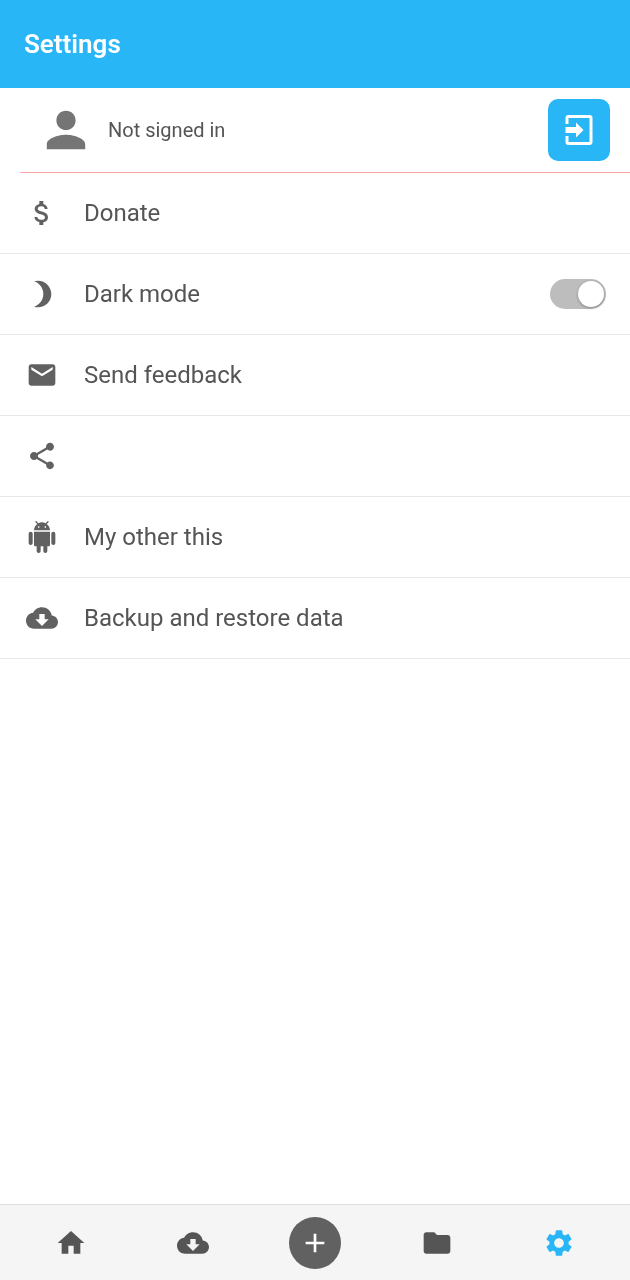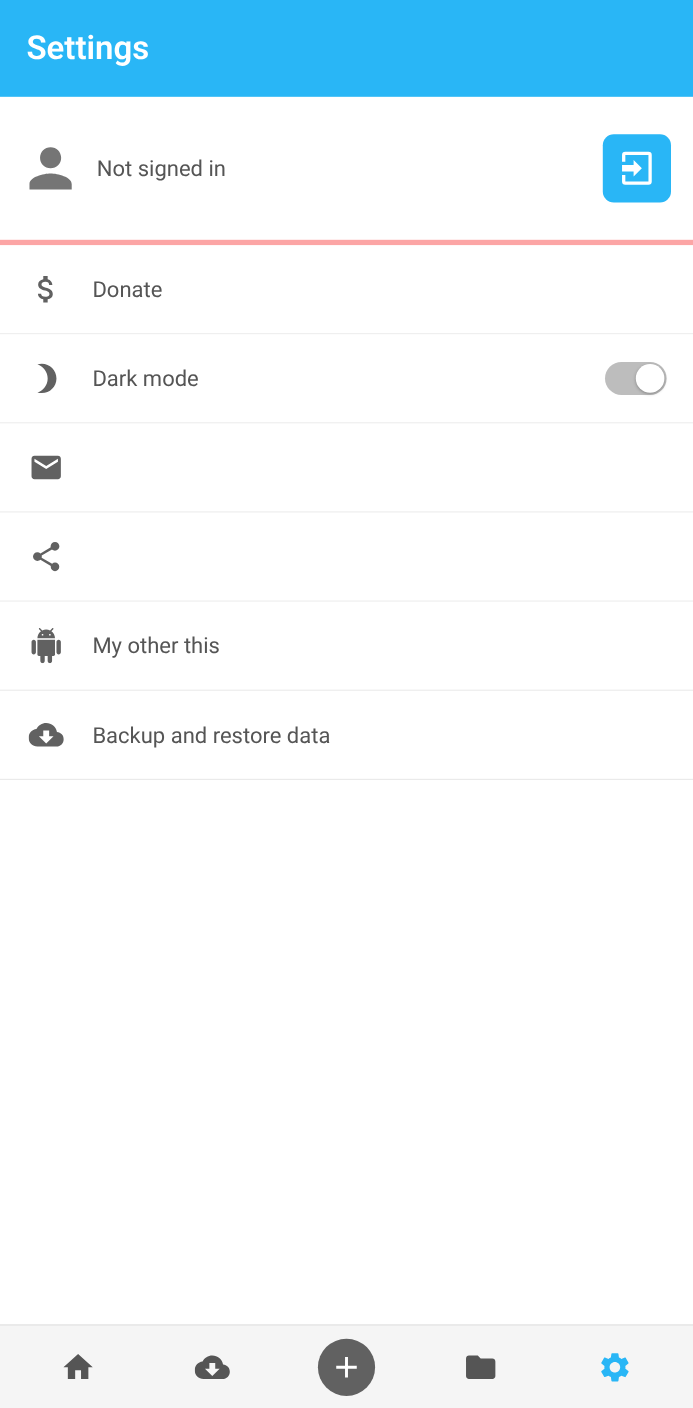--- a/index.html
+++ b/index.html
@@ -16,31 +16,32 @@
     
     .header {
       background: #29b6f6;
       height: 88px;
       display: flex;
       align-items: center;
       padding: 0 24px;
     }
     .header-title {
       color: #fff;
-      font-size: 30px;
+      font-size: 26px;
       font-weight: 600;
     }
 
     
     .user-section {
       display: flex;
       align-items: center;
-      padding: 34px 20px;
-      border-bottom: 5px solid #fca5a5;
+      padding: 11px 20px;
+      border-bottom: 1px solid #fca5a5;
       gap: 16px;
+      margin-left: 20px;
     }
     .user-avatar {
       width: 52px;
       height: 52px;
       display: flex;
       align-items: center;
       justify-content: center;
     }
     .user-avatar svg {
       width: 48px;
@@ -92,21 +93,21 @@
       align-items: center;
       justify-content: center;
       flex-shrink: 0;
     }
     .menu-icon svg {
       width: 32px;
       height: 32px;
       fill: #616161;
     }
     .menu-label {
-      font-size: 20px;
+      font-size: 24px;
       color: #555;
       flex: 1;
     }
 
     
     .toggle-container {
       width: 56px;
       height: 30px;
       background: #bdbdbd;
       border-radius: 15px;
@@ -216,20 +217,21 @@
       <div class="toggle-thumb"></div>
     </div>
   </div>
 
   <div class="menu-item">
     <div class="menu-icon">
       <svg viewBox="0 0 24 24" xmlns="http://www.w3.org/2000/svg">
         <path d="M20 4H4c-1.1 0-2 .9-2 2v12c0 1.1.9 2 2 2h16c1.1 0 2-.9 2-2V6c0-1.1-.9-2-2-2zm0 4l-8 5-8-5V6l8 5 8-5v2z"></path>
       </svg>
     </div>
+    <span class="menu-label">Send feedback</span>
   </div>
 
   <div class="menu-item">
     <div class="menu-icon">
       <svg viewBox="0 0 24 24" xmlns="http://www.w3.org/2000/svg">
         <path d="M18 16.08c-.76 0-1.44.3-1.96.77L8.91 12.7c.05-.23.09-.46.09-.7s-.04-.47-.09-.7l7.05-4.11c.54.5 1.25.81 2.04.81 1.66 0 3-1.34 3-3s-1.34-3-3-3-3 1.34-3 3c0 .24.04.47.09.7L8.04 9.81C7.5 9.31 6.79 9 6 9c-1.66 0-3 1.34-3 3s1.34 3 3 3c.79 0 1.5-.31 2.04-.81l7.12 4.16c-.05.21-.08.43-.08.65 0 1.61 1.31 2.92 2.92 2.92 1.61 0 2.92-1.31 2.92-2.92s-1.31-2.92-2.92-2.92z"></path>
       </svg>
     </div>
   </div>
 

